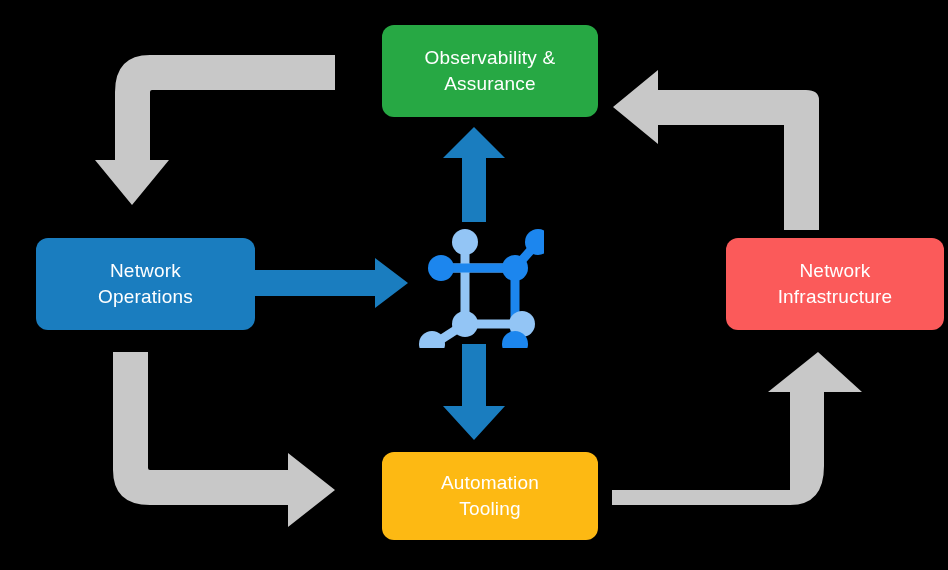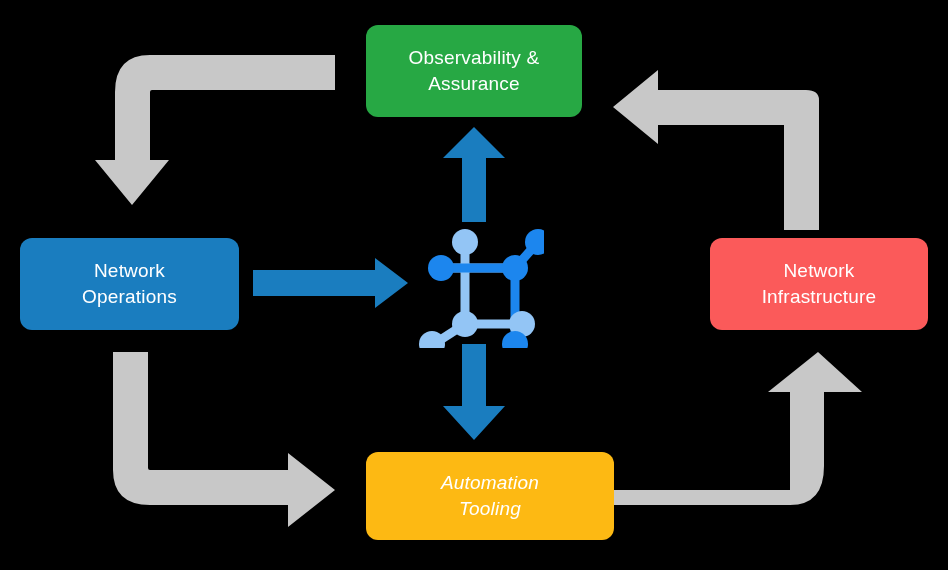--- a/index.html
+++ b/index.html
@@ -22,31 +22,32 @@
     align-items: center;
     justify-content: center;
     text-align: center;
     color: #ffffff;
     font-size: 19px;
     font-weight: 400;
     line-height: 1.35;
     letter-spacing: 0.2px;
     box-sizing: border-box;
     padding: 6px 21px;
+    margin-left: 16px;
   }
   .node-label {
     white-space: pre-line;
     display: block;
   }
 
   
   #box-observability { left: 366px; top: 25px;  width: 216px; height: 92px; background: #27A844; }
   #box-operations    { left: 20px;  top: 238px; width: 219px; height: 92px; background: #1A7DBF; }
   #box-infrastructure{ left: 710px; top: 238px; width: 218px; height: 92px; background: #FB5A5A; }
-  #box-automation    { left: 366px; top: 452px; width: 248px; height: 88px; background: #FDB913; font-style: italic; }
+  #box-automation    { left: 366px; top: 452px; width: 216px; height: 88px; background: #FDB913; }
 
   
   #arrow-layer {
     position: absolute;
     left: 0; top: 0;
     width: 948px;
     height: 570px;
   }
   .hub-icon-wrap {
     position: absolute;

